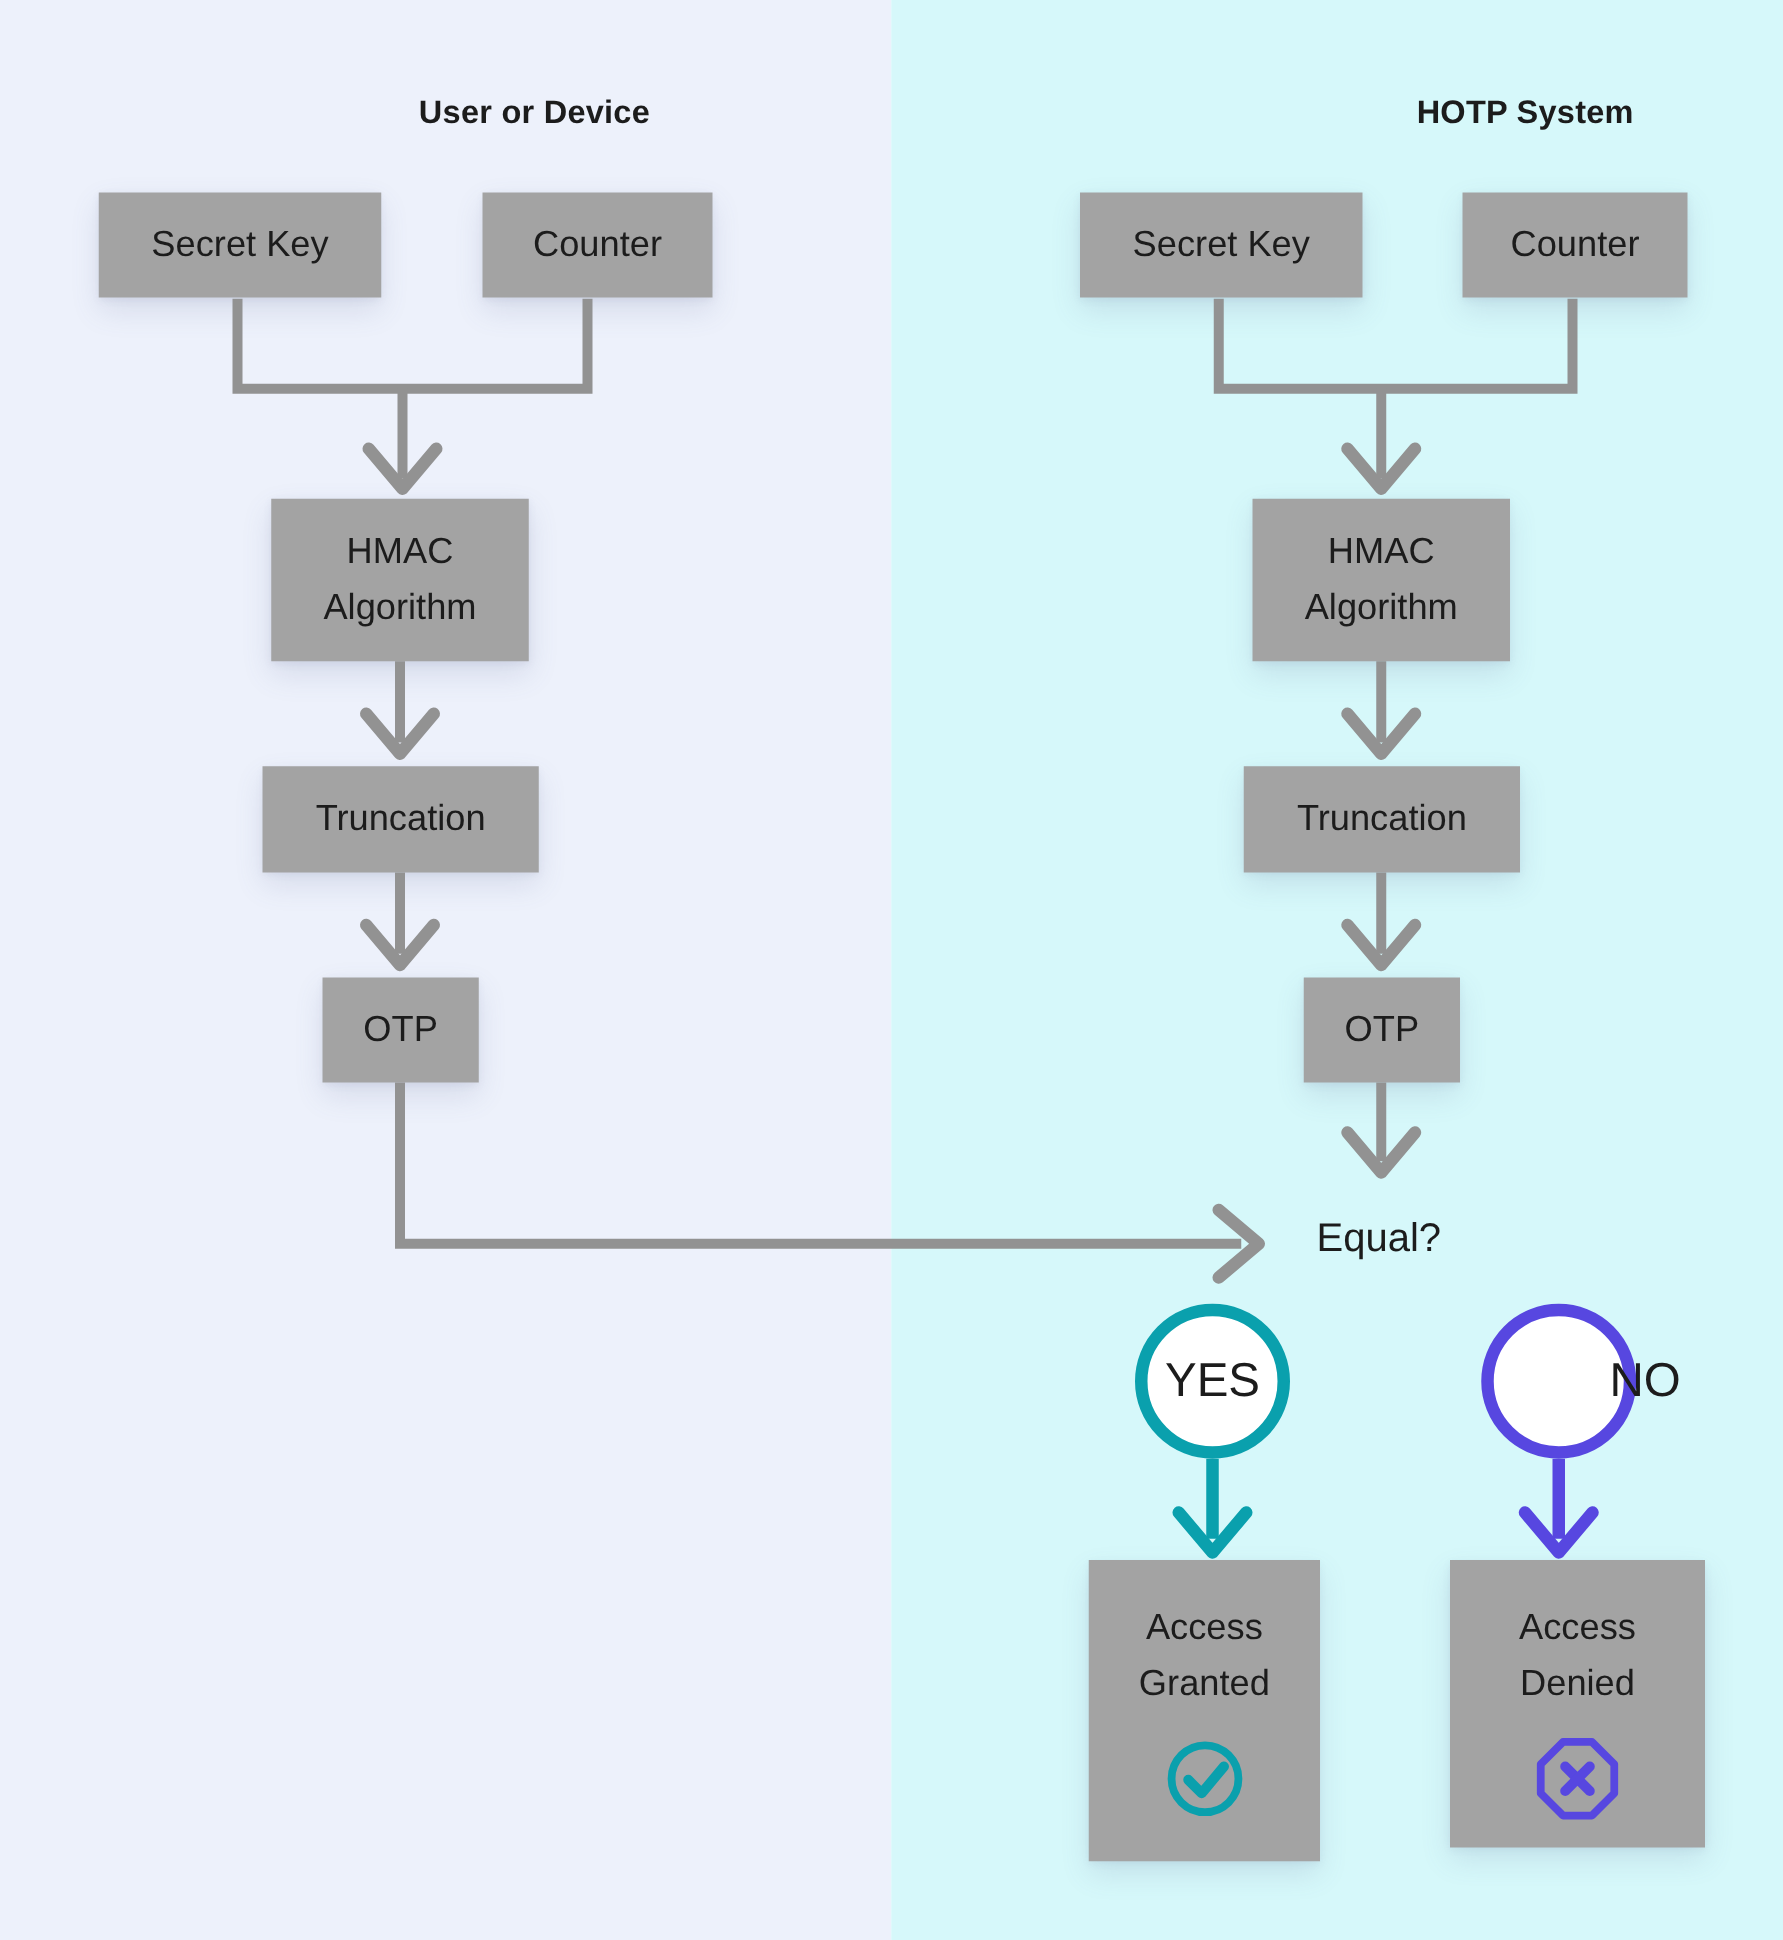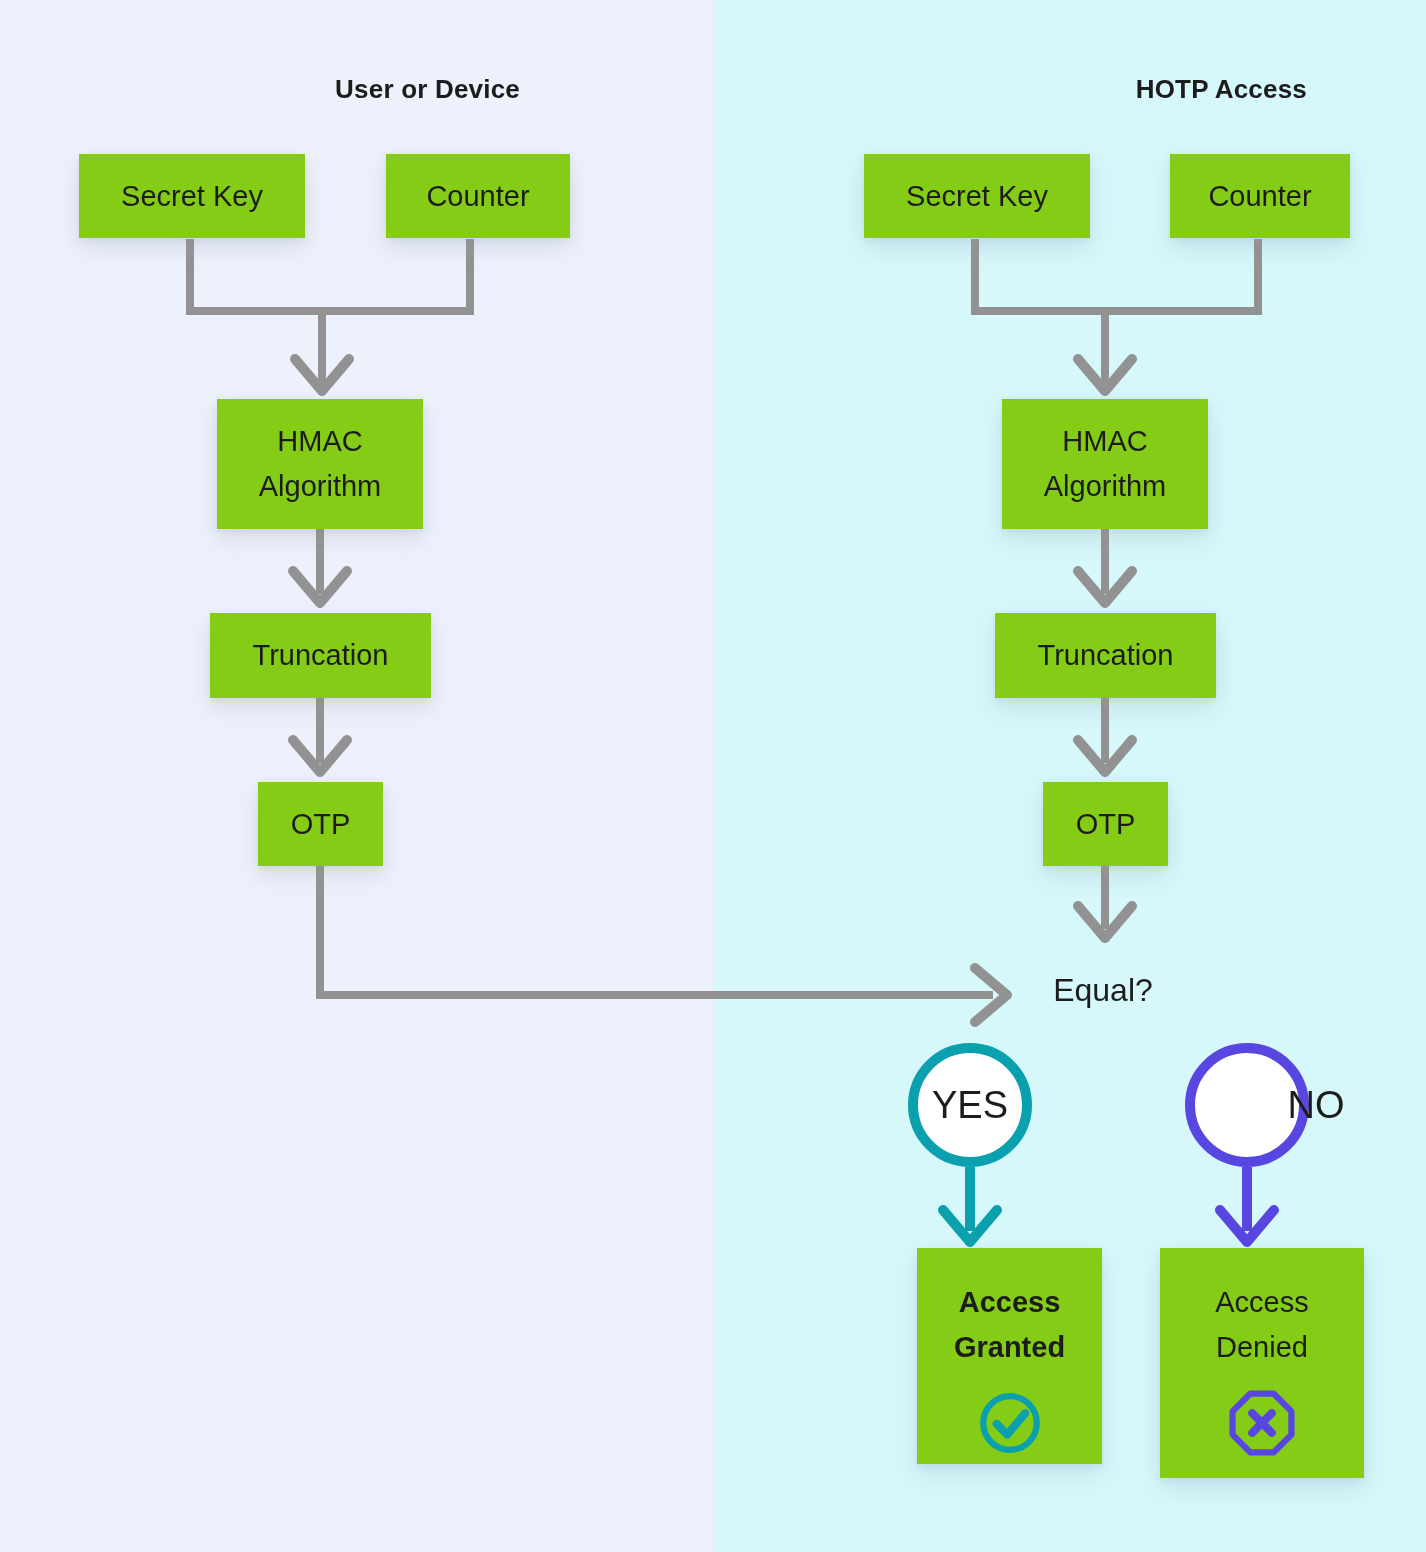--- a/index.html
+++ b/index.html
@@ -22,21 +22,21 @@
     font-size: 26px;
     font-weight: 700;
     letter-spacing: 0.2px;
     z-index: 4;
   }
   #left-title  { left: 120px; }
   #right-title { left: 907px; }
 
   .node {
     position: absolute;
-    background: #84cc16;
+    background: #a3a3a3;
     box-shadow: 0 10px 22px rgba(96,108,150,0.16), 0 2px 6px rgba(96,108,150,0.10);
     display: flex;
     align-items: center;
     justify-content: center;
     text-align: center;
     font-size: 29px;
     line-height: 1.55;
     z-index: 2;
     padding: 0 26px;
     box-sizing: border-box;
@@ -81,21 +81,21 @@
     z-index: 4;
   }
 </style>
 </head>
 <body>
 
 <div class="panel" id="left-panel" style="background: rgb(237, 241, 251);"></div>
 <div class="panel" id="right-panel" style="background: rgb(214, 248, 250);"></div>
 
 <div class="panel-title" id="left-title">User or Device</div>
-<div class="panel-title" id="right-title">HOTP Access</div>
+<div class="panel-title" id="right-title">HOTP System</div>
 
 <svg id="svg-layer" viewBox="0 0 1426 1552">
 
   <g fill="none" stroke-width="8" stroke="#929292">
 
     <polyline points="190,239 190,311 470,311 470,239"></polyline>
     <line x1="322" y1="311" x2="322" y2="383"></line>
     <polyline points="295,359 322,391 349,359" stroke-width="10" stroke-linecap="round" stroke-linejoin="round"></polyline>
 
     <line x1="320" y1="529" x2="320" y2="594"></line>
@@ -163,21 +163,21 @@
   <span class="node-label">Truncation</span>
 </div>
 <div class="node" style="left:1043px; top:782px; width:125px; height:84px;">
   <span class="node-label">OTP</span>
 </div>
 
 <div id="equal-label">Equal?</div>
 <div class="circle-label" id="yes-label">YES</div>
 <div class="circle-label" id="no-label">NO</div>
 
-<div class="node result-node" style="left:917px; top:1248px; width:185px; height:216px;font-weight:bold;">
+<div class="node result-node" style="left:871px; top:1248px; width:185px; height:241px;">
   <span class="node-label">Access Granted</span>
   <span class="icon-wrap">
     <svg width="66" height="66" viewBox="0 0 74 74" fill="none" stroke="#0AA0AD">
       <circle cx="37" cy="37" r="30" stroke-width="7"></circle>
       <polyline points="22,38 34,50 54,26" stroke-width="9" stroke-linecap="round" stroke-linejoin="round"></polyline>
     </svg>
   </span>
 </div>
 <div class="node result-node" style="left:1160px; top:1248px; width:204px; height:230px;">
   <span class="node-label">Access Denied</span>

